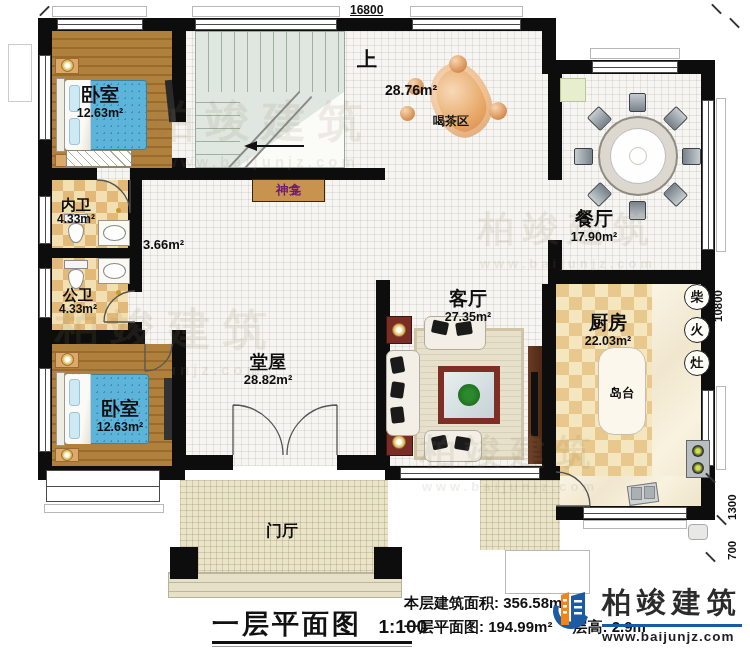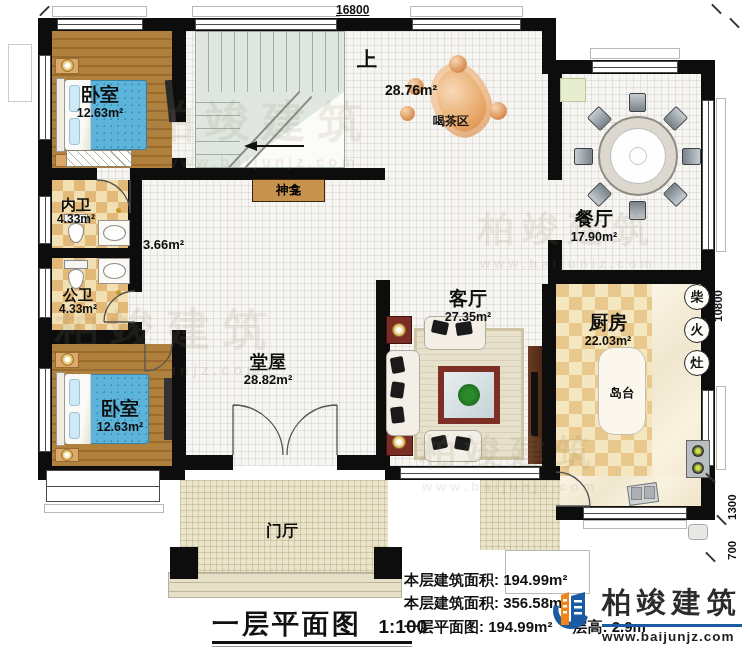--- a/index.html
+++ b/index.html
@@ -146,21 +146,21 @@
   <div class="a sinkc" style="left:98px;top:220px;width:32px;height:26px;"></div>
   <div class="a basin" style="left:103px;top:225px;width:23px;height:16px;"></div>
   <div class="a circle" style="left:116px;top:208px;width:5px;height:5px;background:#c89b28;border-radius:50%;"></div>
   <div class="a toil-tank" style="left:64px;top:260px;width:24px;height:9px;"></div>
   <div class="a toil-bowl" style="left:68px;top:269px;width:16px;height:20px;"></div>
   <div class="a sinkc" style="left:98px;top:258px;width:32px;height:26px;"></div>
   <div class="a basin" style="left:103px;top:263px;width:23px;height:16px;"></div>
   <div class="a circle" style="left:116px;top:290px;width:5px;height:5px;background:#c89b28;border-radius:50%;"></div>
 
   <div class="a" style="left:252px;top:179px;width:73px;height:23px;background:#c8934e;border:1.5px solid #3a2408;text-align:center;">
-    <span style="font-size:12.5px;font-weight:700;line-height:21px;color:#000000;">神龛</span>
+    <span style="font-size:12.5px;font-weight:700;line-height:21px;color:#701a75;">神龛</span>
   </div>
 
   <div class="a" style="left:432px;top:62px;width:58px;height:76px;transform:rotate(-18deg);border-radius:52% 48% 55% 45%/45% 60% 40% 55%;background:radial-gradient(circle at 40% 35%,#f7d9b8,#e8a868 55%,#cf8040);box-shadow:inset 0 0 0 6px rgba(255,255,255,.28);"></div>
   <div class="a ball" style="left:449px;top:55px;width:18px;height:18px;"></div>
   <div class="a ball" style="left:407px;top:78px;width:17px;height:17px;"></div>
   <div class="a ball" style="left:400px;top:106px;width:15px;height:15px;"></div>
   <div class="a ball" style="left:489px;top:102px;width:18px;height:18px;"></div>
   <div class="a" style="left:560px;top:78px;width:26px;height:24px;background:#e6eecf;border:1px solid #b8c698;"></div>
 
   <div class="a circle" style="left:598px;top:116px;width:80px;height:80px;background:#dcd8cf;border:2px solid #8f8b82;border-radius:50%;"></div>
@@ -265,41 +265,38 @@
   <div class="a lbl" style="left:608px;top:312px;transform:translateX(-50%);">
     <span class="nm">厨房</span>
     <span class="ar">22.03m²</span>
   </div>
   <div class="a lbl" style="left:622px;top:386px;transform:translateX(-50%);font-size:12.5px;">岛台</div>
   <div class="a fw" style="left:684px;top:284px;">柴</div>
   <div class="a fw" style="left:684px;top:317px;">火</div>
   <div class="a fw" style="left:684px;top:350px;">灶</div>
   <div class="a lbl" style="left:282px;top:522px;transform:translateX(-50%);font-size:16px;">门厅</div>
 
-  <div class="a dim" style="left:336px;top:3px;text-decoration:underline;">16800</div>
+  <div class="a dim" style="left:350px;top:3px;text-decoration:underline;">16800</div>
   <div class="a dim vdim" style="left:712px;top:322px;">10800</div>
   <div class="a dim vdim" style="left:726px;top:520px;">1300</div>
   <div class="a dim vdim" style="left:726px;top:560px;">700</div>
   <div class="a tick" style="left:38px;top:10px;transform:rotate(-45deg);"></div>
   <div class="a tick" style="left:710px;top:8px;transform:rotate(45deg);"></div>
   <div class="a tick" style="left:728px;top:22px;transform:rotate(45deg);"></div>
   <div class="a tick" style="left:704px;top:477px;transform:rotate(45deg);"></div>
   <div class="a tick" style="left:715px;top:519px;transform:rotate(45deg);"></div>
   <div class="a tick" style="left:704px;top:556px;transform:rotate(45deg);"></div>
 
   <div class="a" style="left:212px;top:606px;white-space:nowrap;">
     <span style="font-size:27px;font-weight:700;letter-spacing:3px;">一层平面图</span>
     <span style="font-size:19px;font-weight:700;margin-left:12px;">1:100</span>
   </div>
   <div class="a" style="left:212px;top:641px;width:200px;height:3px;background:#111;"></div>
   <div class="a" style="left:212px;top:646px;width:200px;height:1px;background:#999;"></div>
 
-  <div class="a stat-line" style="left:404px;top:571px;">
-    <span>本层建筑面积: </span><span>194.99m²</span>
-  </div>
   <div class="a stat-line" style="left:404px;top:594px;">
     <span>本层建筑面积: </span><span>356.58m²</span>
   </div>
   <div class="a stat-line" style="left:404px;top:618px;">
     <span>一层平面图: </span><span>194.99m²</span>
     <span style="margin-left:16px;">层高: </span><span>2.9m</span>
   </div>
 
   <div class="a" style="left:548px;top:583px;display:flex;align-items:flex-start;">
     <span style="display:inline-block;margin-right:6px;">

